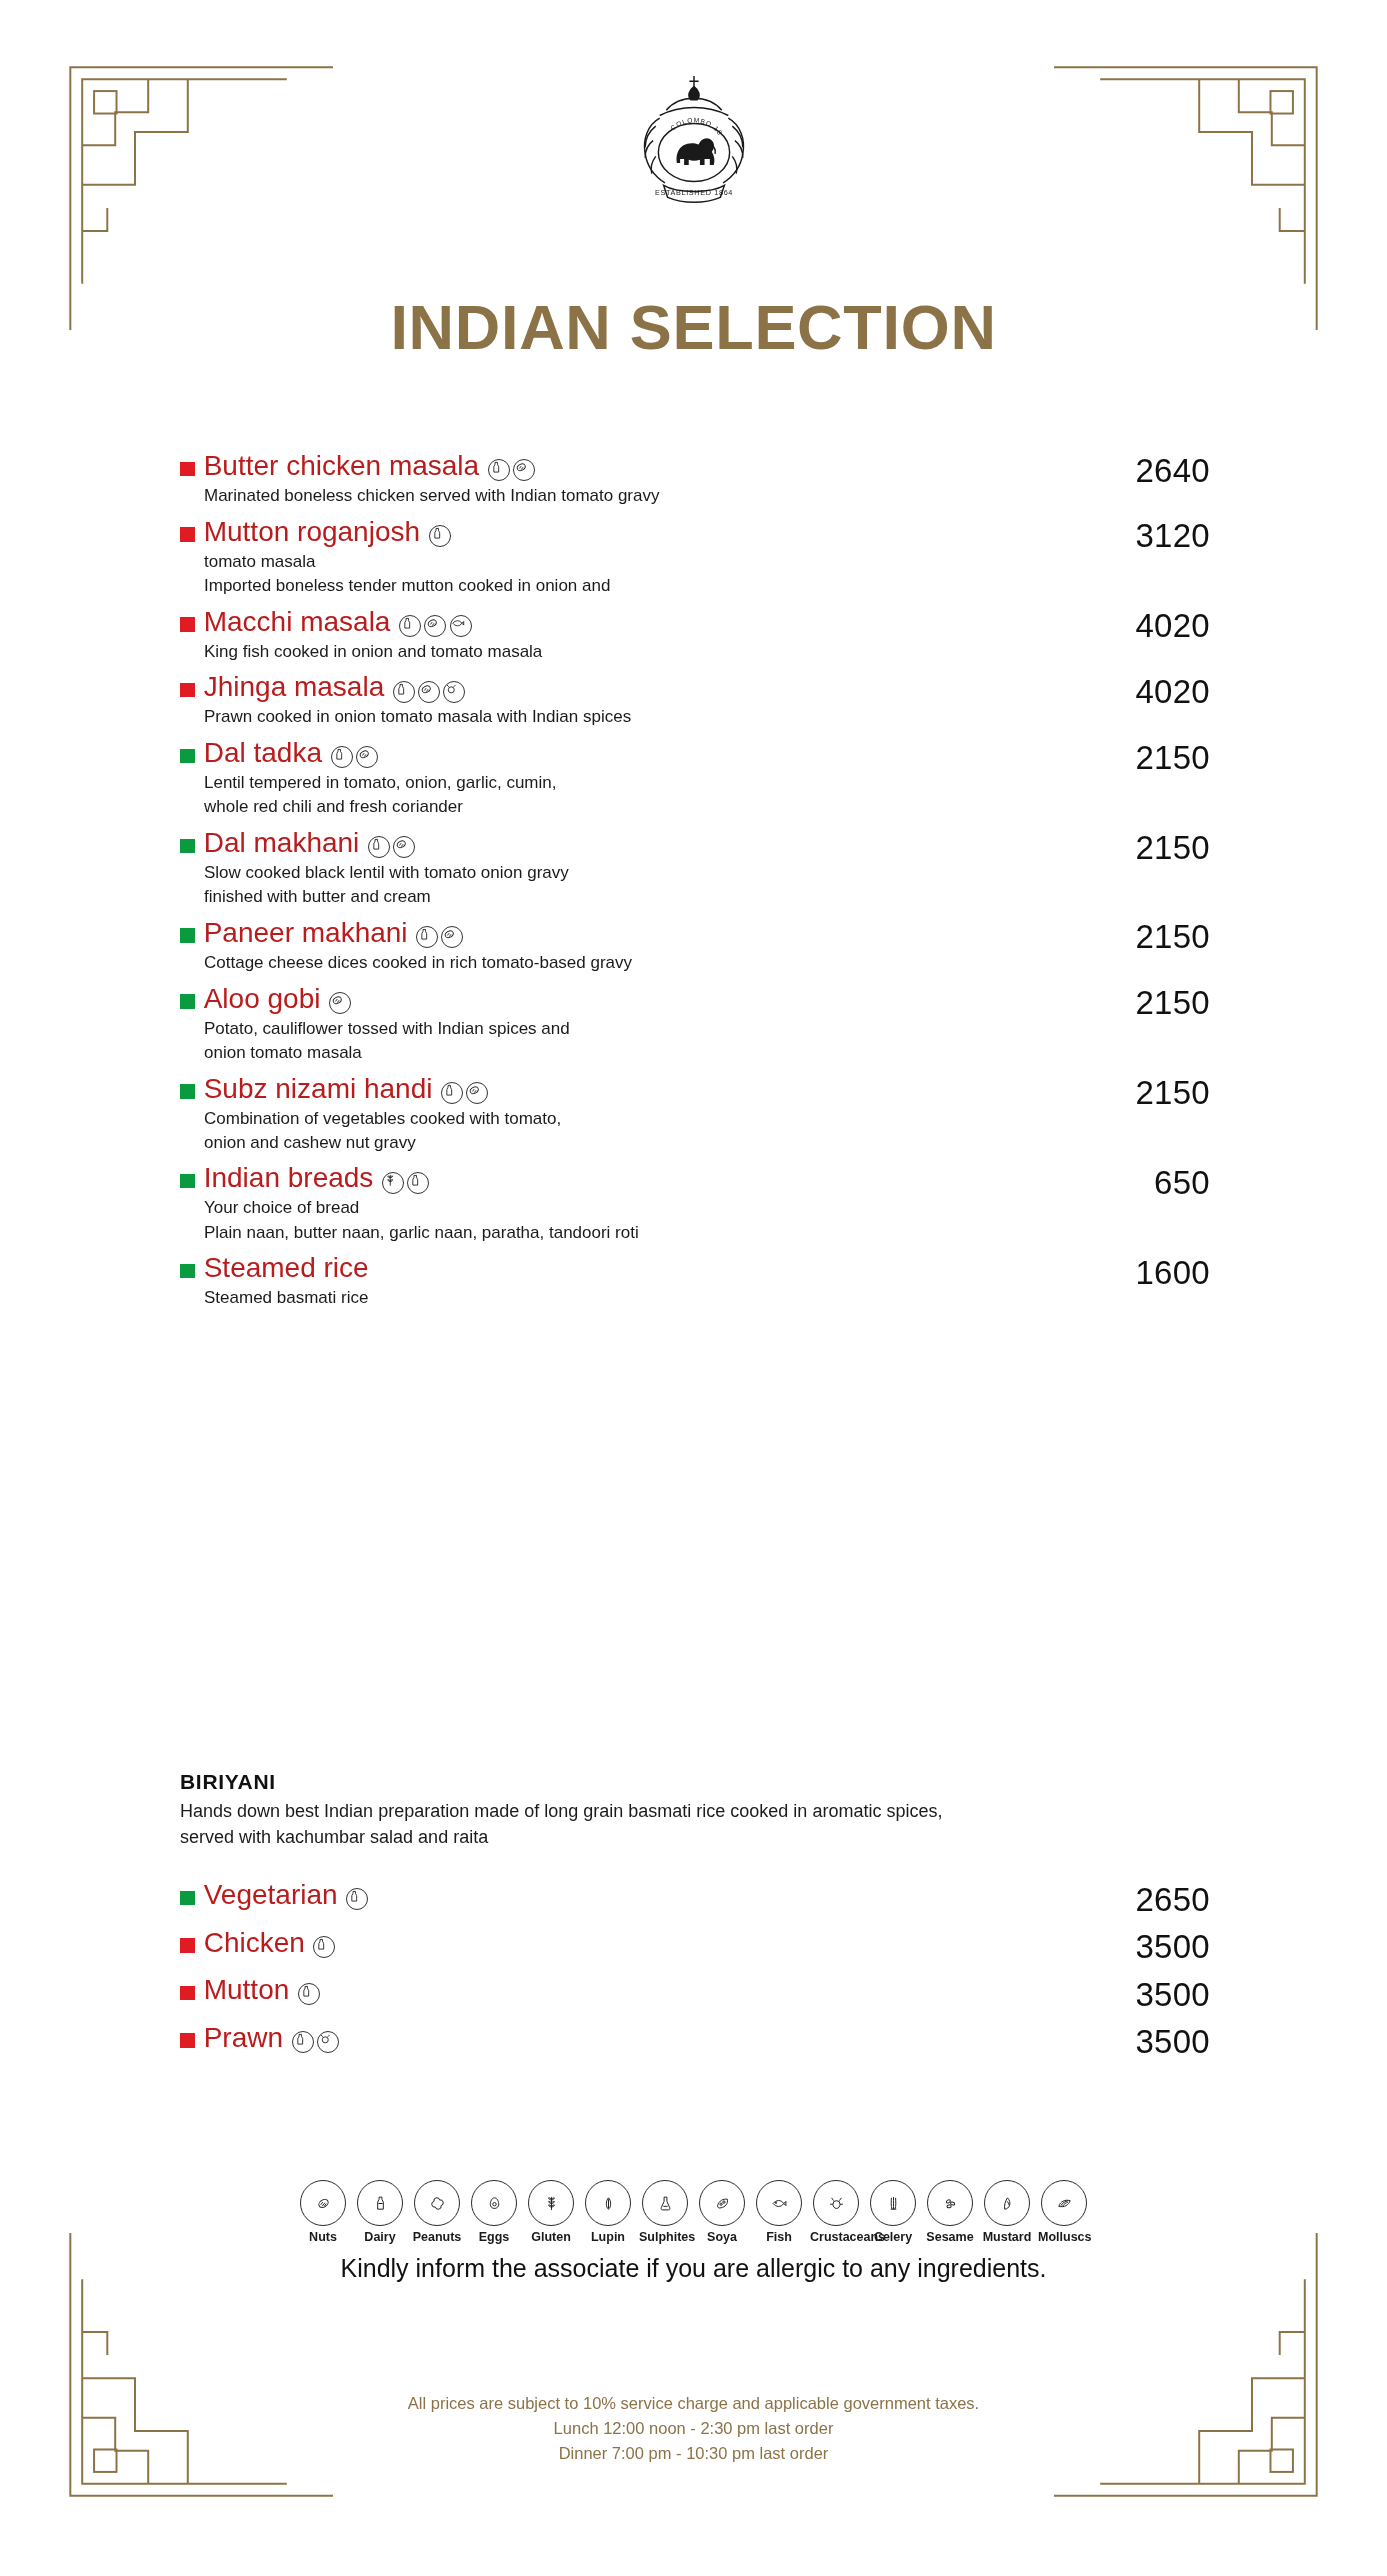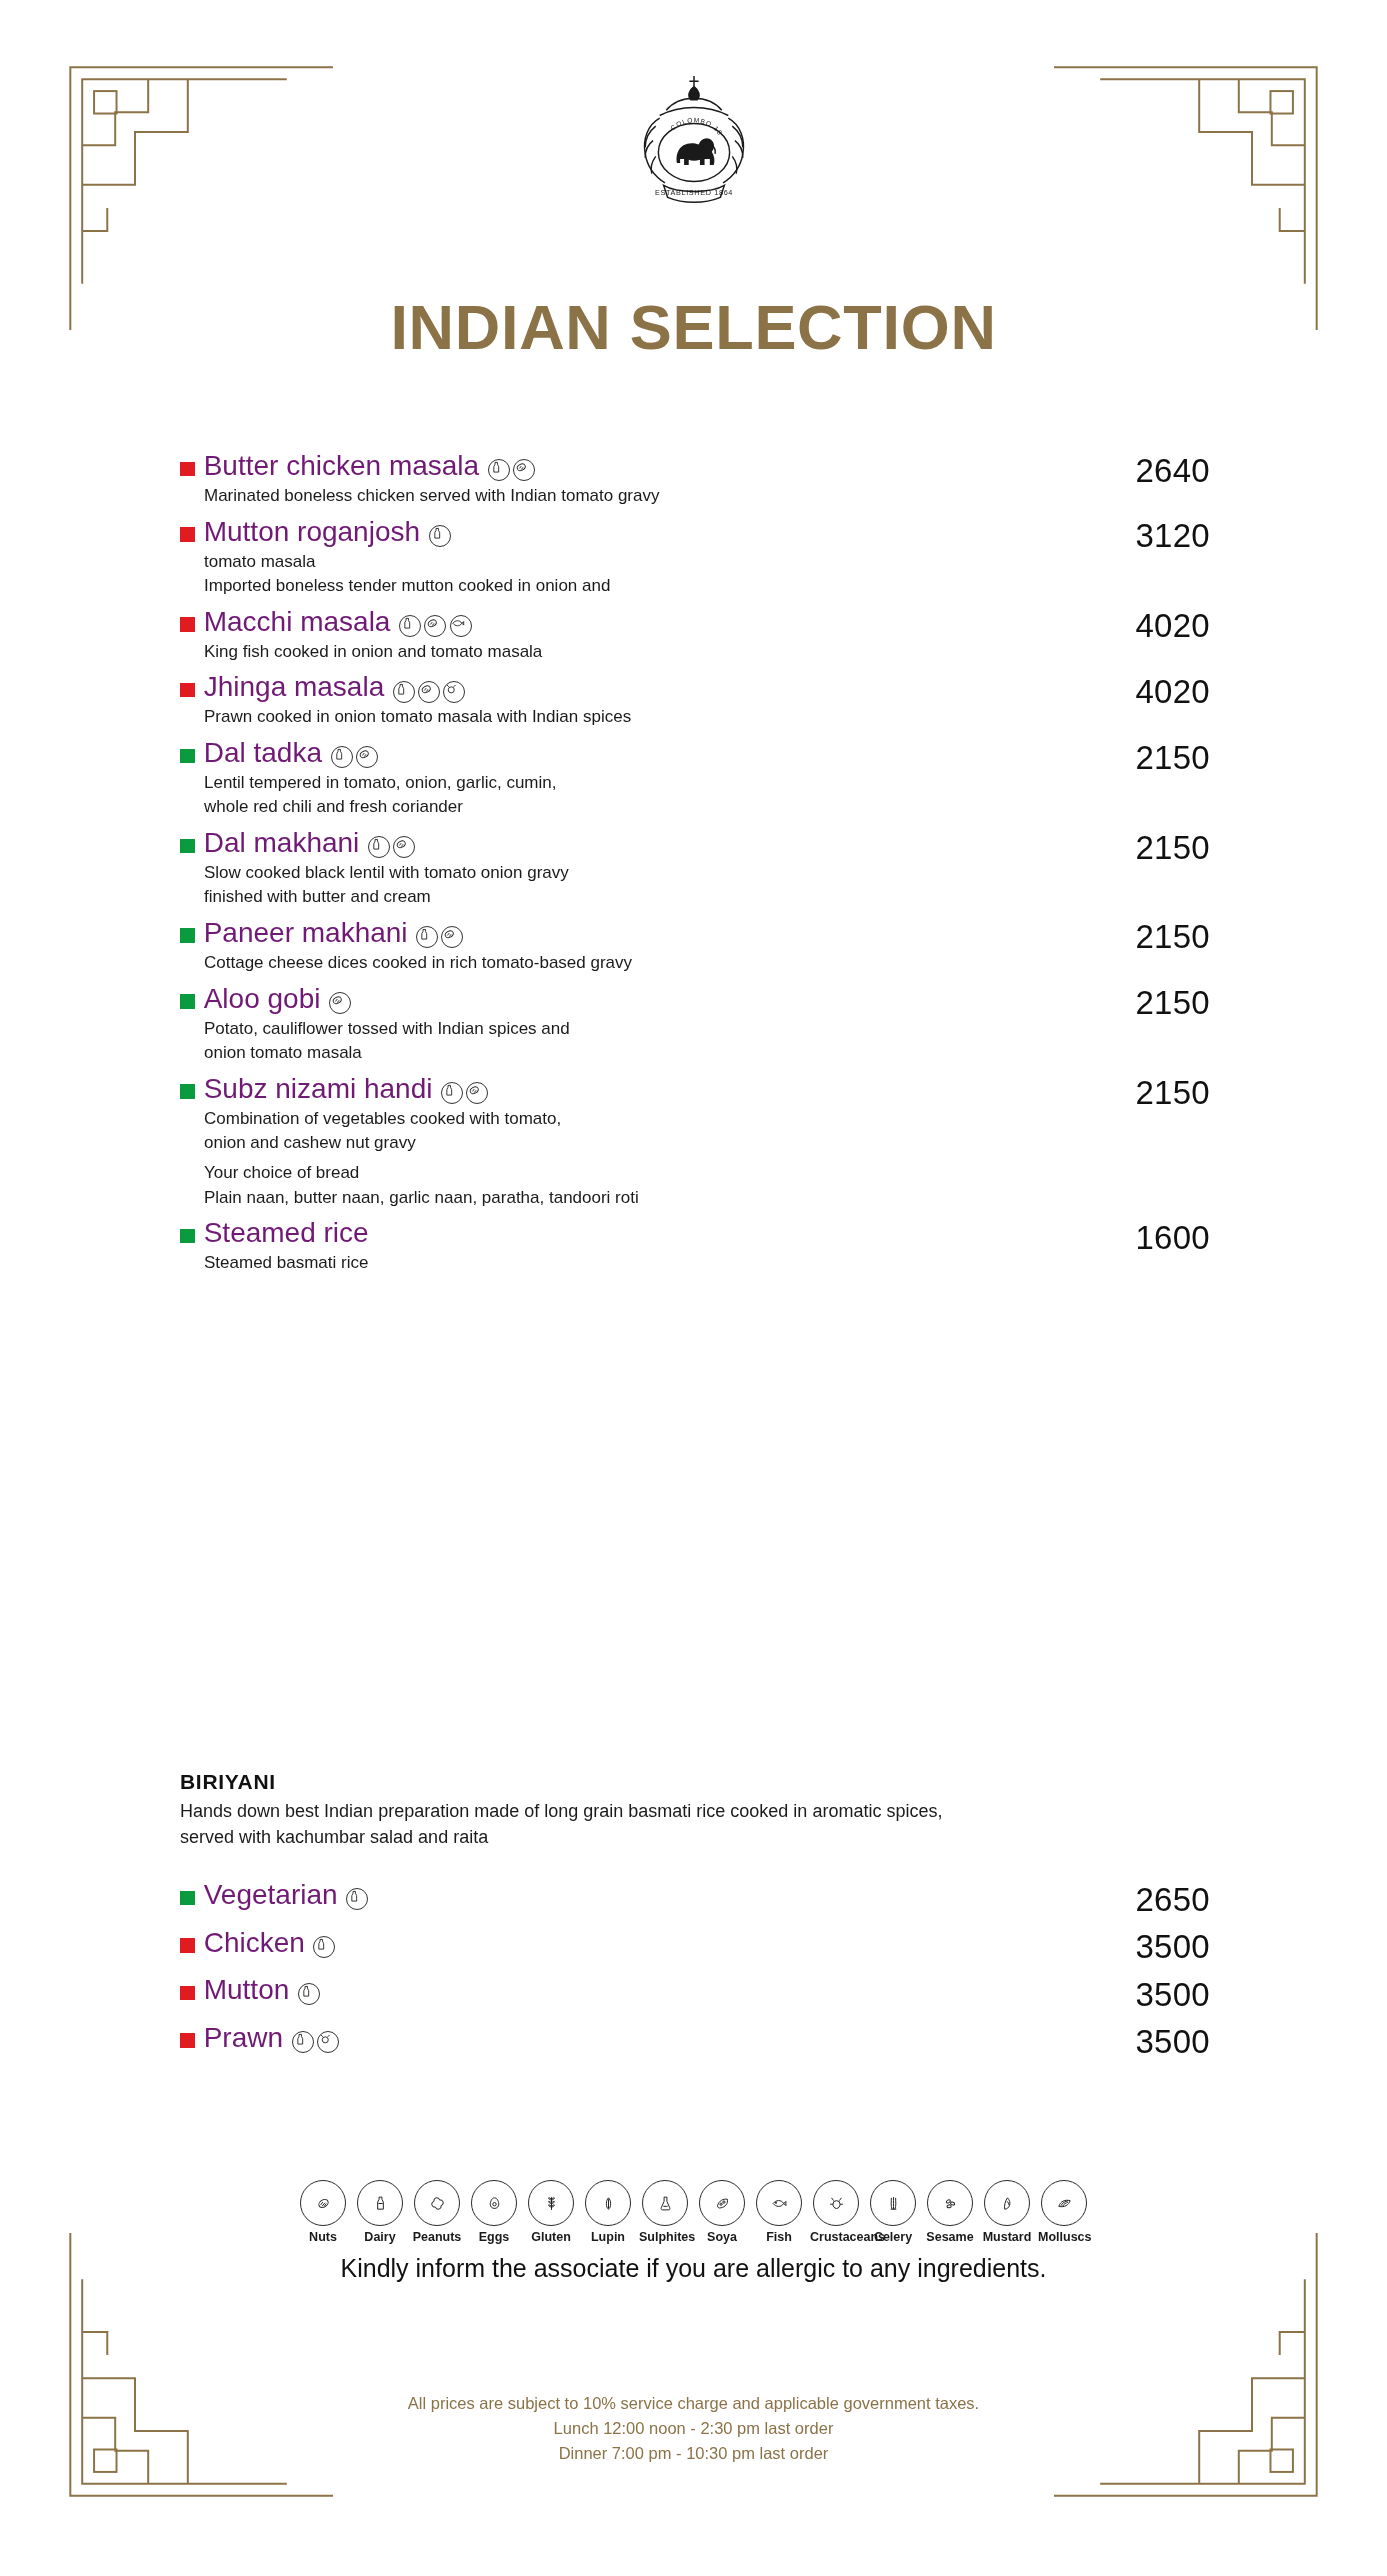--- a/index.html
+++ b/index.html
@@ -73,21 +73,21 @@
     height: 14.5px;
     margin-top: 12.5px;
     margin-right: 9.2px;
     flex: 0 0 auto;
   }
   .bullet.veg { background: #0a9b3e; }
   .bullet.nonveg { background: #e11b22; }
   .item-name {
     font-size: 28px;
     font-weight: 400;
-    color: #701a75;
+    color: #b91c1c;
     line-height: 1.18;
     white-space: nowrap;
   }
   .allergen-row {
     display: inline-flex;
     align-items: center;
     margin-left: 5.3px;
     vertical-align: middle;
   }
   .aicon {
@@ -466,20 +466,37 @@
             </span>
           </span></span>
         <span class="item-price">2150</span>
       </div>
       <div class="item-desc">
         <div>Combination of vegetables cooked with tomato,</div>
         <div>onion and cashew nut gravy</div>
       </div>
     </div>
     <div class="menu-item">
+      <div class="item-head">
+        <span class="bullet veg"></span>
+        <span class="item-name">Indian breads<span class="allergen-row">
+            <span class="aicon">
+              <svg viewBox="0 0 24 24" width="14.5" height="14.5" fill="none" stroke="#222" stroke-width="1.5">
+                <path d="M12 3 v18"></path>
+                <path d="M12 8 c-3 0 -4 -2 -4 -3 c2 0 4 1 4 3z M12 8 c3 0 4 -2 4 -3 c-2 0 -4 1 -4 3z M12 14 c-3 0 -4 -2 -4 -3 c2 0 4 1 4 3z M12 14 c3 0 4 -2 4 -3 c-2 0 -4 1 -4 3z"></path>
+              </svg>
+            </span>
+            <span class="aicon">
+              <svg viewBox="0 0 24 24" width="14.5" height="14.5" fill="none" stroke="#222" stroke-width="1.5">
+                <path d="M10 4 h4 v3 l2 4 v9 h-8 v-9 l2 -4z"></path>
+              </svg>
+            </span>
+          </span></span>
+        <span class="item-price">650</span>
+      </div>
       <div class="item-desc">
         <div>Your choice of bread</div>
         <div>Plain naan, butter naan, garlic naan, paratha, tandoori roti</div>
       </div>
     </div>
     <div class="menu-item">
       <div class="item-head">
         <span class="bullet veg"></span>
         <span class="item-name">Steamed rice</span>
         <span class="item-price">1600</span>

